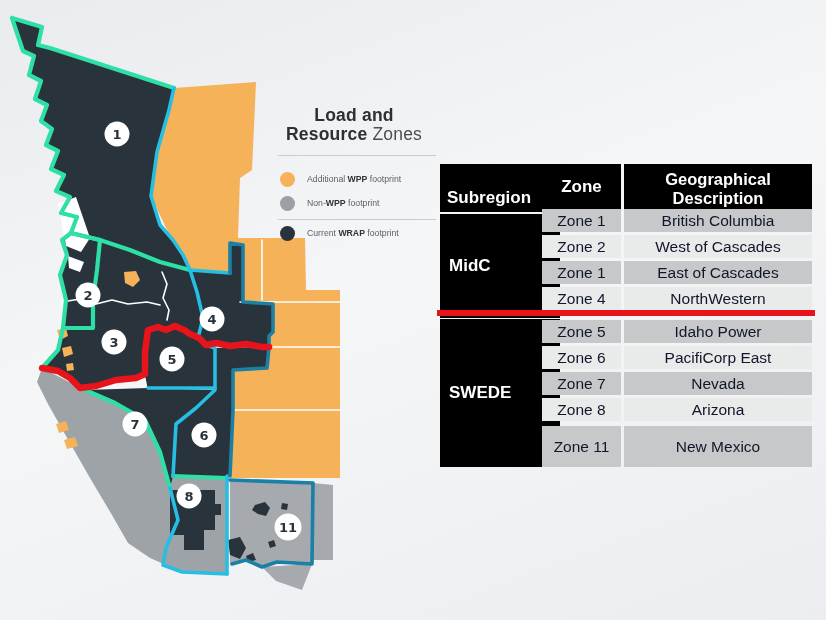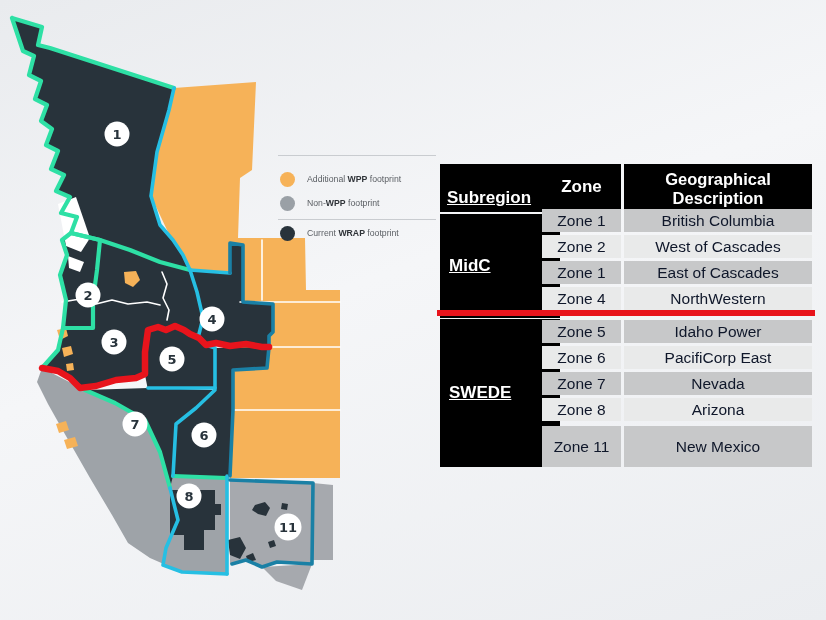--- a/index.html
+++ b/index.html
@@ -22,21 +22,21 @@
   .legend-row{position:absolute;left:2px;height:16px;display:flex;align-items:center;}
   .legend-dot{width:15px;height:15px;border-radius:50%;margin-right:12px;flex:0 0 auto;}
   .dot-orange{background:#f6b258;}
   .dot-gray{background:#9aa0a6;}
   .dot-dark{background:#28333b;}
   .legend-text{font-size:8.7px;color:#5b5f64;white-space:nowrap;text-align:center;}
   .legend-text b{color:#2f3338;}
   
   .zone-table{position:absolute;left:440px;top:152px;width:372px;height:315px;}
   .tcell{position:absolute;box-sizing:border-box;}
-  .col1{left:0;width:120px;text-decoration:underline;}
+  .col1{left:0;width:120px;}
   .col2{left:102px;width:79px;}
   .col3{left:184px;width:188px;}
   .th{background:#000;color:#fff;font-weight:bold;}
   .hdr{top:12px;height:48px;}
   .hdr-sub{display:flex;align-items:flex-end;padding:0 0 4px 7px;font-size:17px;}
   .hdr-zone{display:flex;align-items:flex-end;justify-content:center;padding-bottom:15px;font-size:17px;}
   .hdr-geo{display:flex;align-items:flex-end;justify-content:center;text-align:center;padding-bottom:4px;font-size:16.5px;line-height:19px;}
   .subcell{background:#000;color:#fff;font-weight:bold;font-size:17px;display:flex;align-items:center;padding-left:9px;}
   .sub-midc{top:62px;height:104px;}
   .sub-swede{top:167px;height:148px;}
@@ -163,20 +163,25 @@
     <g>
       <circle class="marker-circle" cx="189" cy="496" r="12.5"></circle>
       <text class="marker-label" x="189" y="501">8</text>
     </g>
     <g>
       <circle class="marker-circle" cx="288" cy="527" r="13.5"></circle>
       <text class="marker-label" x="288" y="532">11</text>
     </g>
   </svg>
 
+  <div class="map-title">
+    <span>Load and</span><br>
+    <span>Resource</span>
+    <span class="light">Zones</span>
+  </div>
 
   <div class="legend">
     <div class="legend-divider" style="top:5px"></div>
     <div class="legend-row" style="top:21px">
       <span class="legend-dot dot-orange"></span>
       <span class="legend-text"><span>Additional </span><b>WPP</b><span> footprint</span></span>
     </div>
     <div class="legend-row" style="top:45px">
       <span class="legend-dot dot-gray"></span>
       <span class="legend-text"><span>Non-</span><b>WPP</b><span> footprint</span></span>

